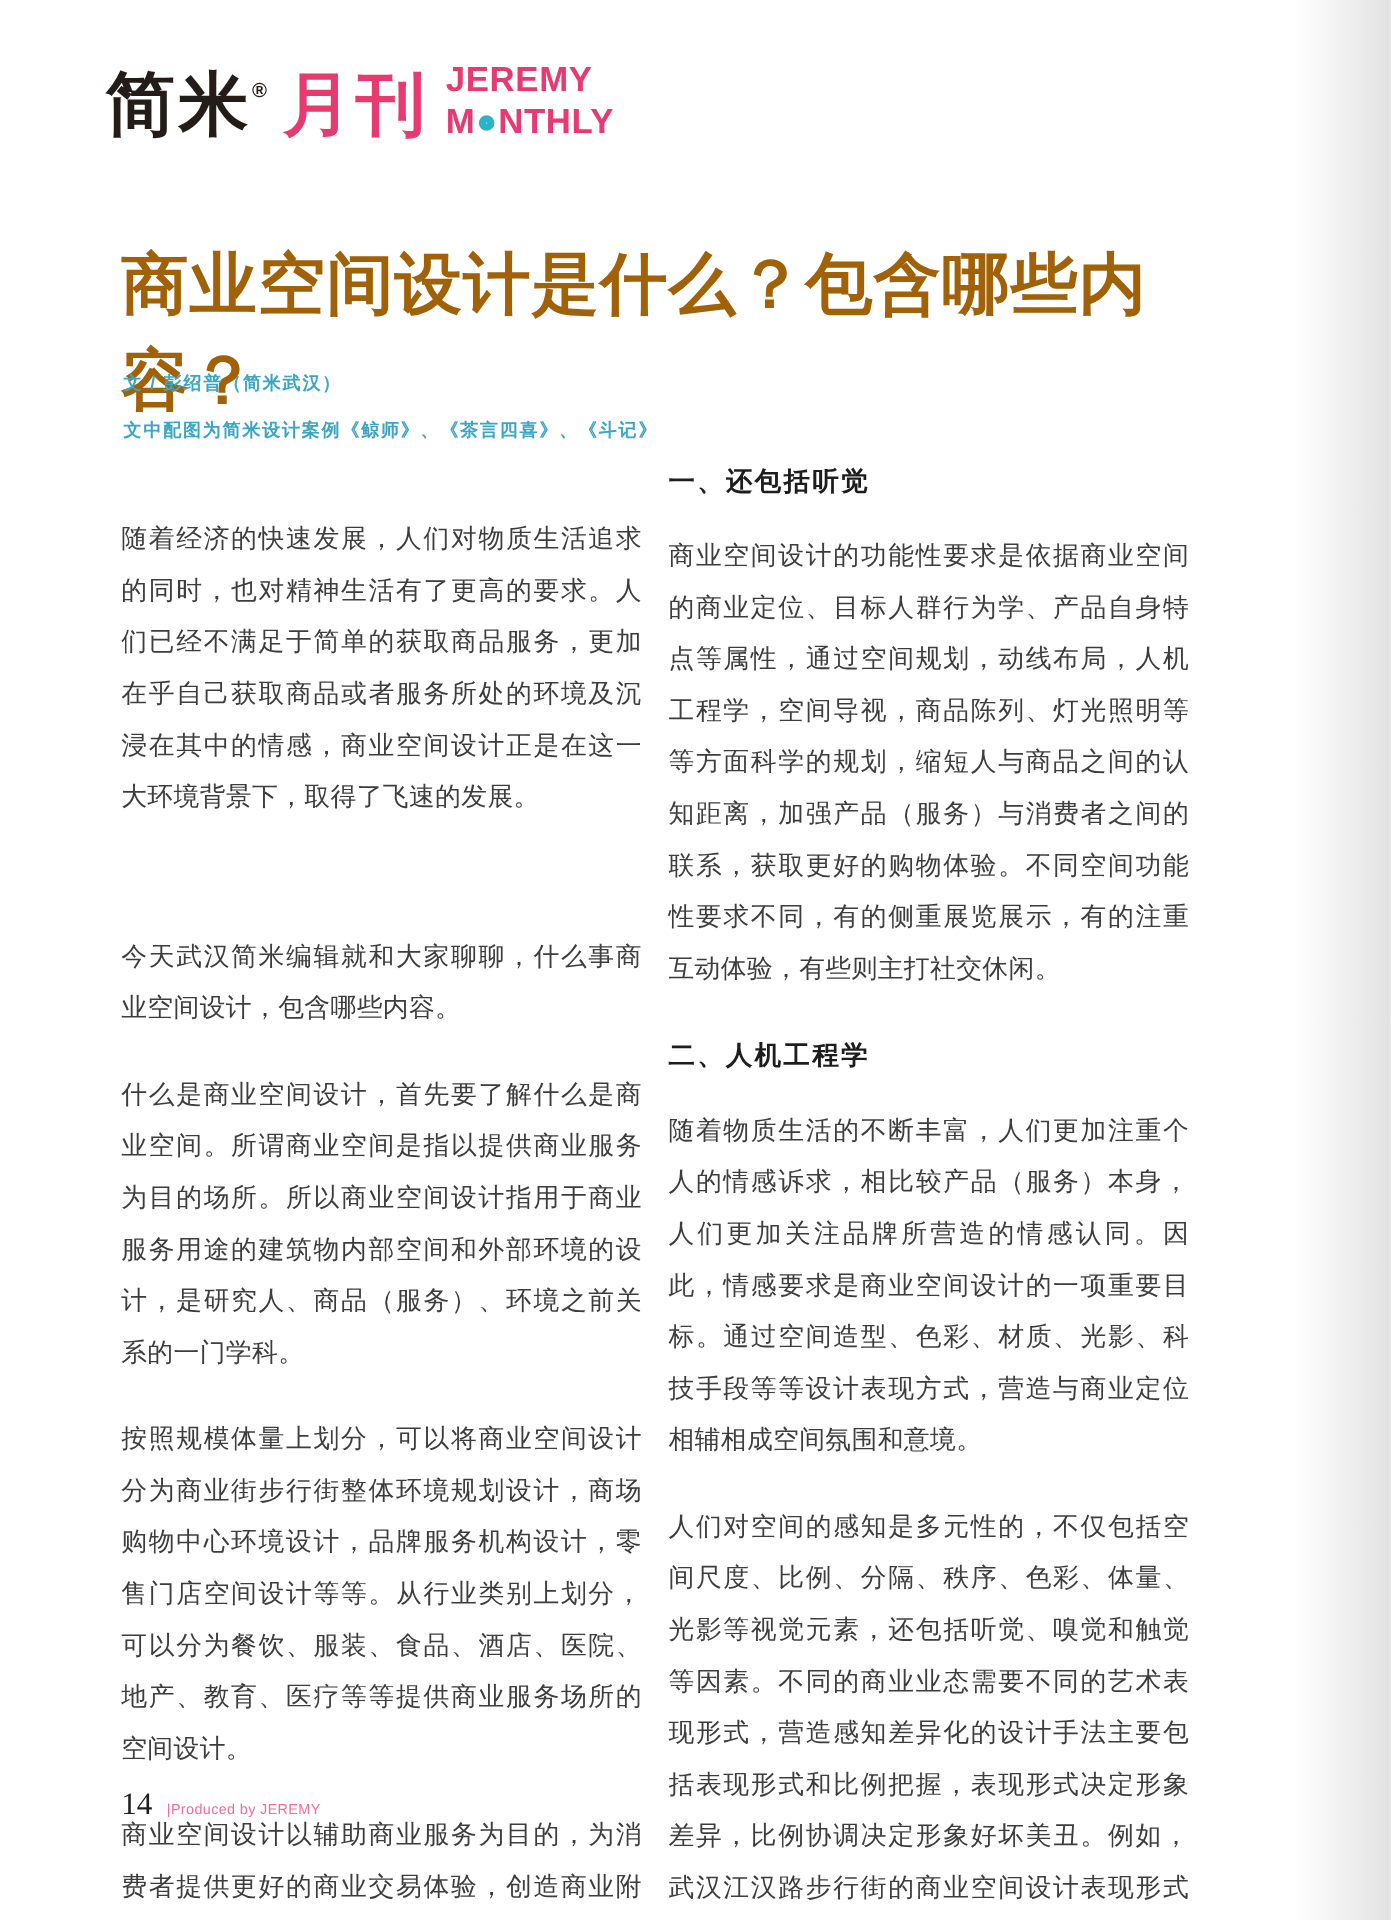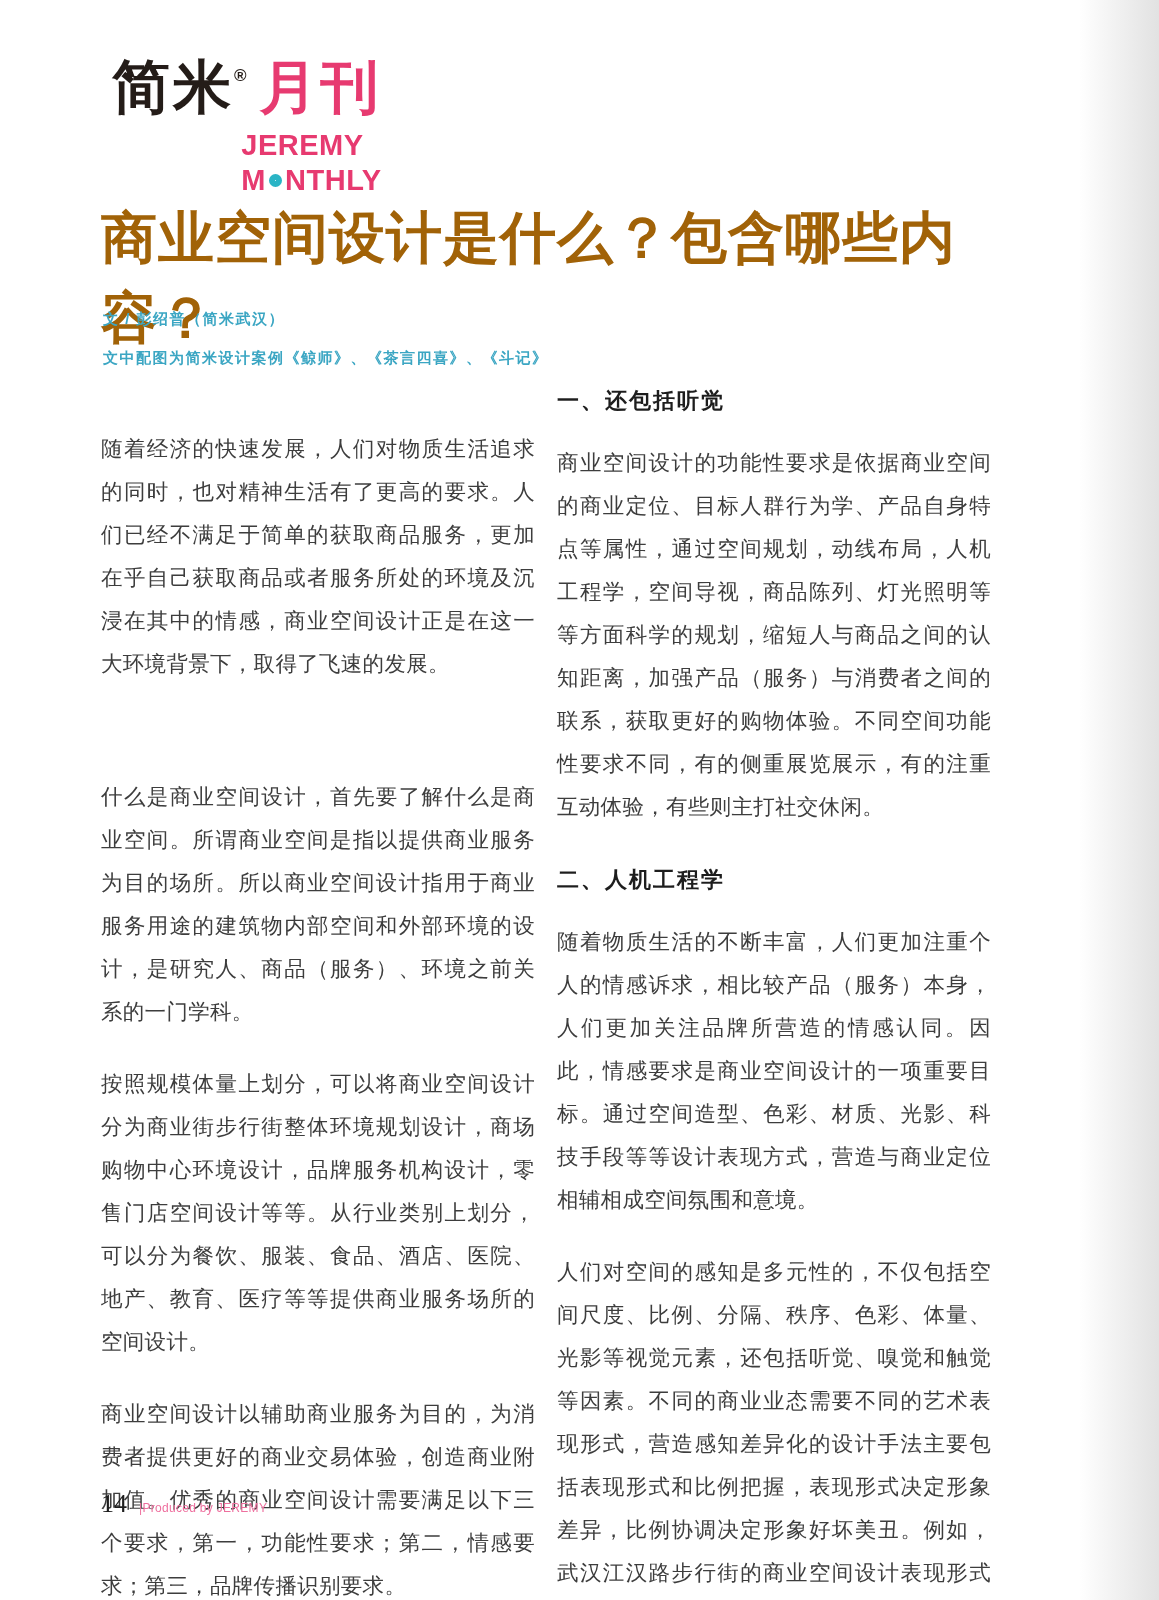--- a/index.html
+++ b/index.html
@@ -13,22 +13,22 @@
 
   
   .edge-shade {
     position: absolute; top: 0; right: 0; width: 80px; height: 100%;
     background: linear-gradient(to right, rgba(170,170,170,0) 0%, rgba(150,150,150,0.28) 100%);
     pointer-events: none;
   }
 
   
   .masthead {
-    position: absolute; left: 112px; top: 40px;
-    display: flex; align-items: flex-end; flex-direction: column;
+    position: absolute; left: 88px; top: 40px;
+    display: flex; align-items: center;
   }
   .logo-cn {
     font-weight: 900; font-size: 58px; line-height: 72px;
     letter-spacing: 3px; color: #241c18;
     font-family: "Liberation Sans", sans-serif;
   }
   .logo-reg { font-size: 17px; font-weight: 700; color: #241c18; vertical-align: 26px; }
   .logo-cn-pink { color: #e73a70; margin-left: 10px; }
   .logo-text { margin-left: 14px; padding-top: 6px; }
   .logo-row1 { display: flex; align-items: baseline; }
@@ -115,20 +115,21 @@
   </div>
 </div>
 
 <h1 class="article-title">商业空间设计是什么？包含哪些内容？</h1>
 
 <div class="byline">文 / 彭绍普（简米武汉）</div>
 <div class="credit">文中配图为简米设计案例《鲸师》、《茶言四喜》、《斗记》</div>
 
 <div class="col col-left">
   <p class="after-gap">随着经济的快速发展，人们对物质生活追求的同时，也对精神生活有了更高的要求。人们已经不满足于简单的获取商品服务，更加在乎自己获取商品或者服务所处的环境及沉浸在其中的情感，商业空间设计正是在这一大环境背景下，取得了飞速的发展。</p>
+  <p>今天武汉简米编辑就和大家聊聊，什么事商业空间设计，包含哪些内容。</p>
   <p>什么是商业空间设计，首先要了解什么是商业空间。所谓商业空间是指以提供商业服务为目的场所。所以商业空间设计指用于商业服务用途的建筑物内部空间和外部环境的设计，是研究人、商品（服务）、环境之前关系的一门学科。</p>
   <p>按照规模体量上划分，可以将商业空间设计分为商业街步行街整体环境规划设计，商场购物中心环境设计，品牌服务机构设计，零售门店空间设计等等。从行业类别上划分，可以分为餐饮、服装、食品、酒店、医院、地产、教育、医疗等等提供商业服务场所的空间设计。</p>
   <p>商业空间设计以辅助商业服务为目的，为消费者提供更好的商业交易体验，创造商业附加值。优秀的商业空间设计需要满足以下三个要求，第一，功能性要求；第二，情感要求；第三，品牌传播识别要求。</p>
 </div>
 
 <div class="col col-right">
   <div class="section-heading">一、还包括听觉</div>
   <p>商业空间设计的功能性要求是依据商业空间的商业定位、目标人群行为学、产品自身特点等属性，通过空间规划，动线布局，人机工程学，空间导视，商品陈列、灯光照明等等方面科学的规划，缩短人与商品之间的认知距离，加强产品（服务）与消费者之间的联系，获取更好的购物体验。不同空间功能性要求不同，有的侧重展览展示，有的注重互动体验，有些则主打社交休闲。</p>
   <div class="section-heading second">二、人机工程学</div>
   <p>随着物质生活的不断丰富，人们更加注重个人的情感诉求，相比较产品（服务）本身，人们更加关注品牌所营造的情感认同。因此，情感要求是商业空间设计的一项重要目标。通过空间造型、色彩、材质、光影、科技手段等等设计表现方式，营造与商业定位相辅相成空间氛围和意境。</p>

